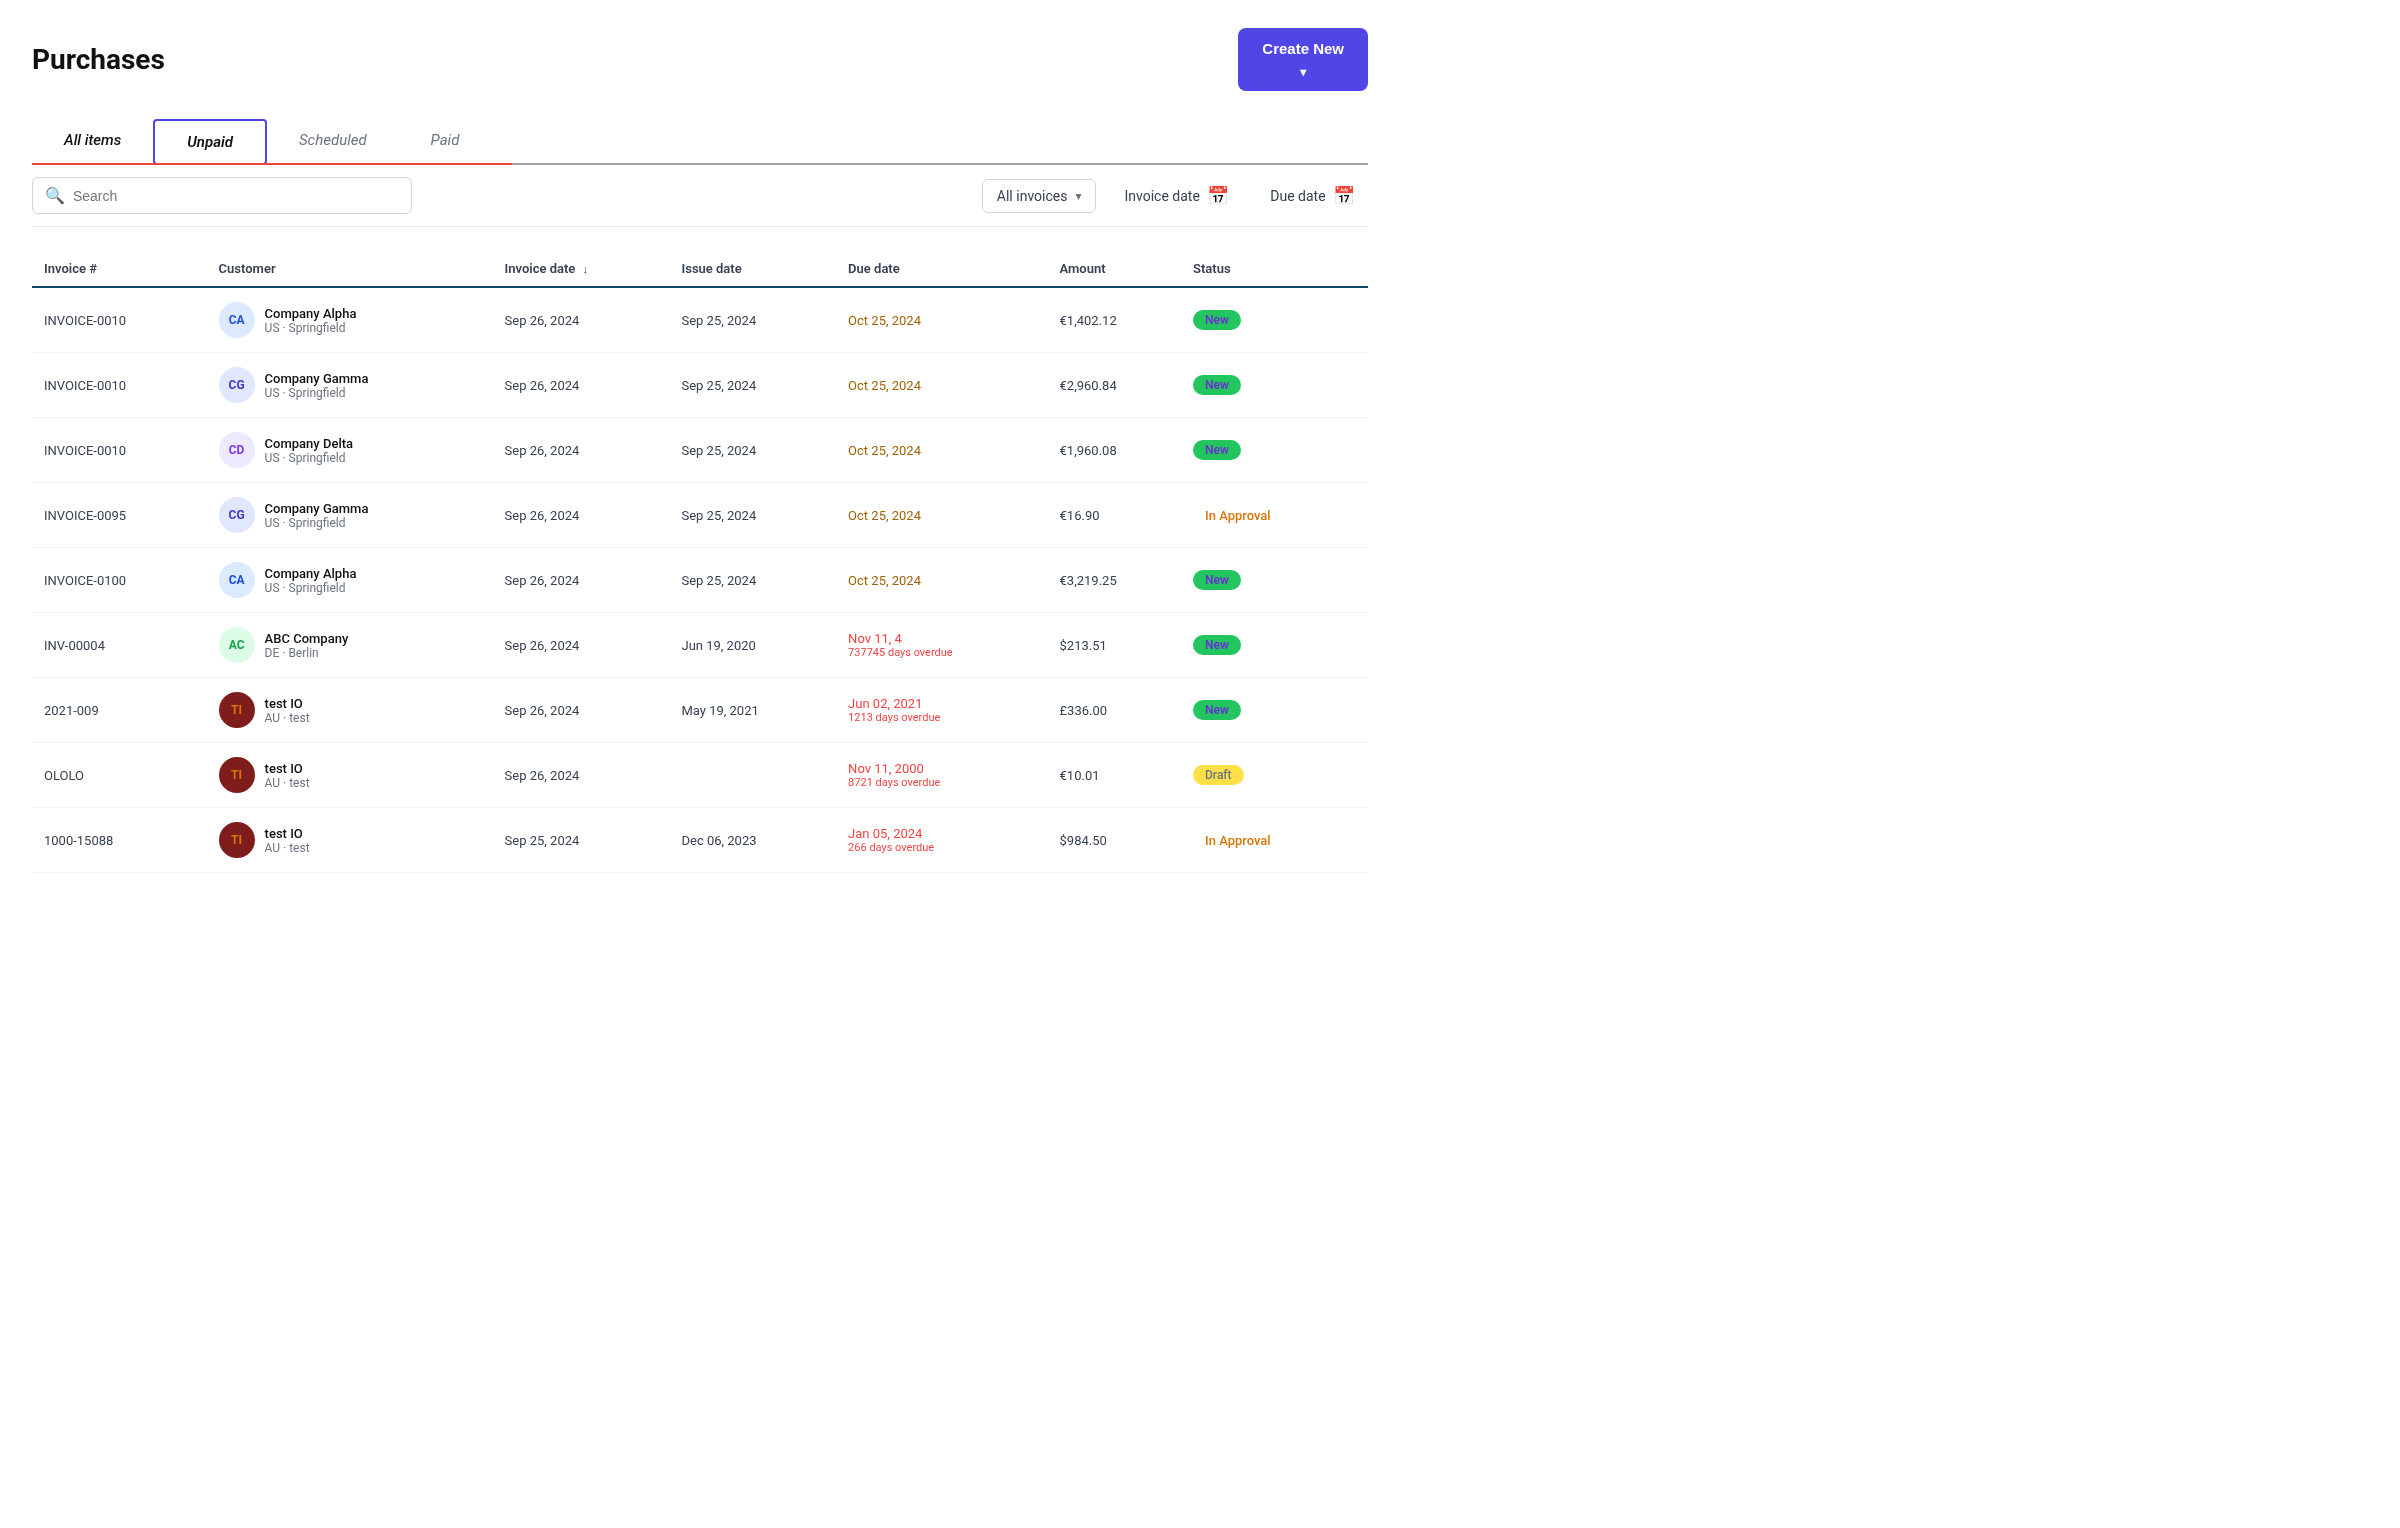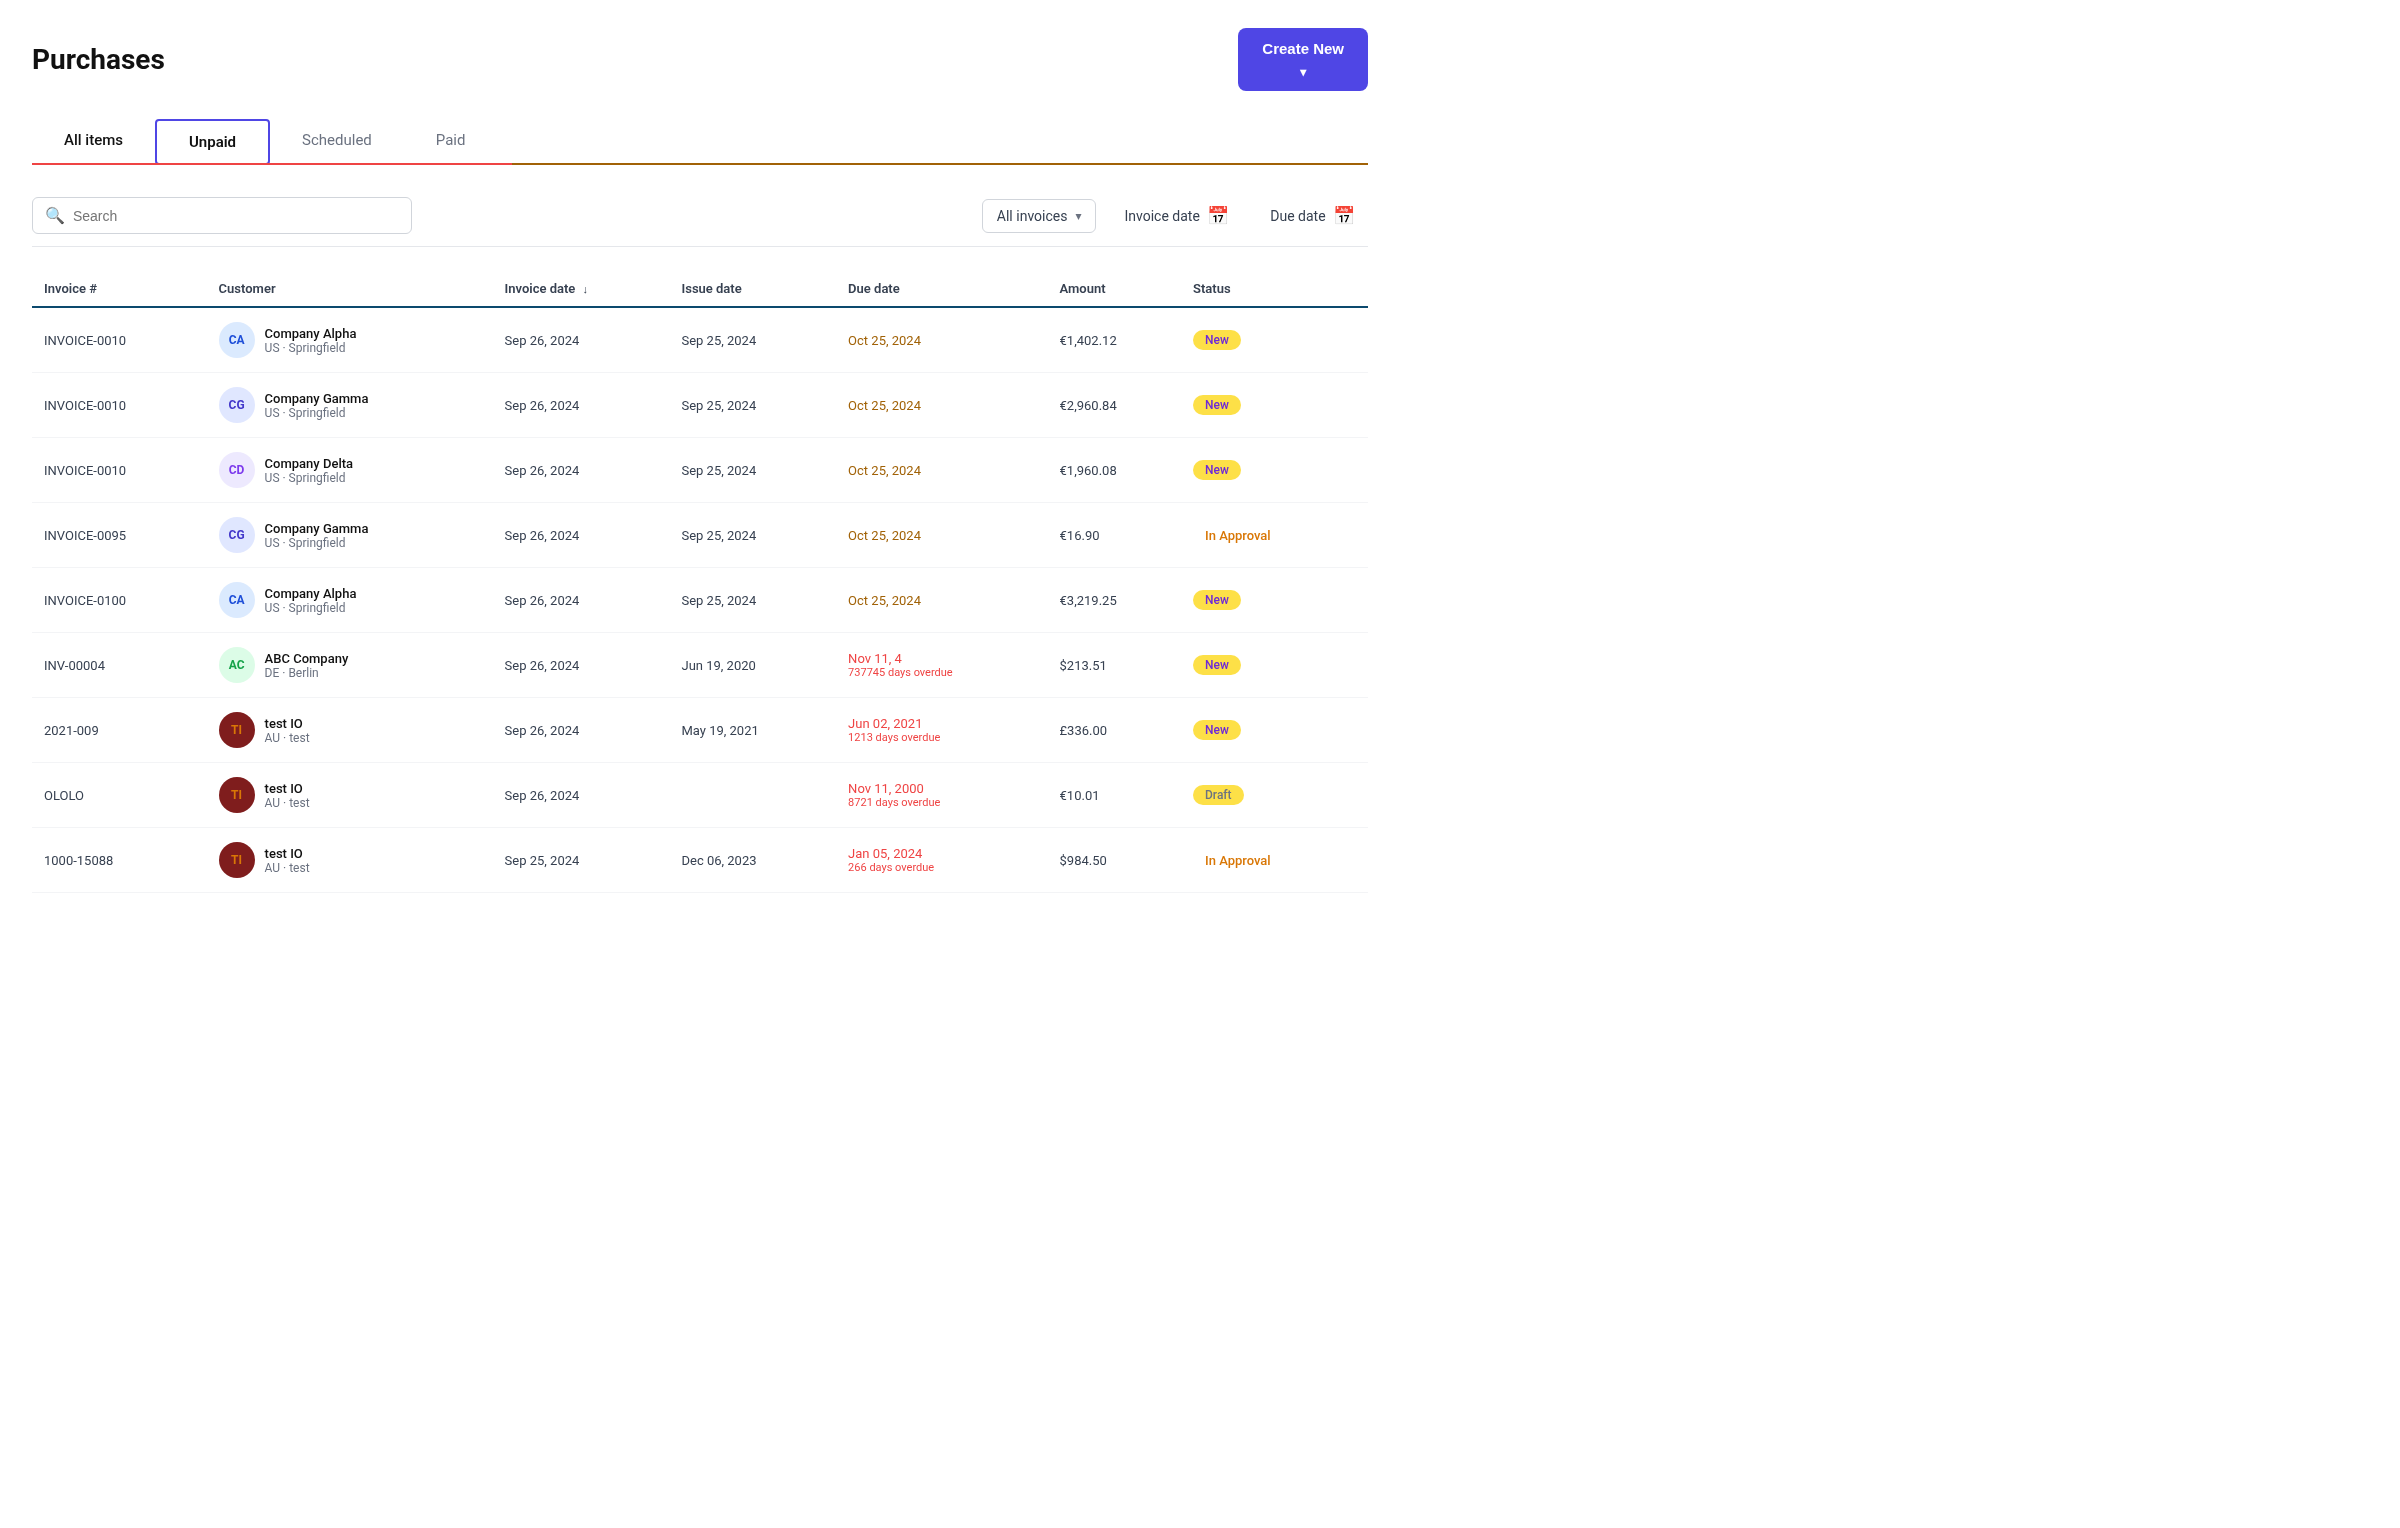--- a/index.html
+++ b/index.html
@@ -2,21 +2,21 @@
 <html><head>
   <meta charset="utf-8">
   <style>
     * { box-sizing: border-box; margin: 0; padding: 0; }
     body { font-family: -apple-system, BlinkMacSystemFont, 'Segoe UI', Roboto, sans-serif; background: #fff; color: #1a1a1a; font-size: 14px; }
     .page { padding: 28px 32px; max-width: 1400px; }
     .header { display: flex; align-items: center; justify-content: space-between; margin-bottom: 28px; }
     .page-title { font-size: 28px; font-weight: 700; color: #111; }
     .create-new-btn { background: #4F46E5; color: #fff; border: none; border-radius: 8px; padding: 12px 24px; font-size: 15px; font-weight: 600; cursor: pointer; display: flex; align-items: center; gap: 8px; flex-direction: column; }
     .create-new-btn .chevron { font-size: 12px; }
-    .tabs { display: flex; border-bottom: 2px solid #a16207; margin-bottom: 20px; position: relative; }
+    .tabs { display: flex; border-bottom: 2px solid #a3a3a3; position: relative; font-style: italic; }
     .tab { padding: 12px 32px; font-size: 15px; cursor: pointer; position: relative; color: #6b7280; white-space: nowrap; }
     .tab.active { color: #111; font-weight: 600; border: 2px solid #4F46E5; border-radius: 4px; margin-bottom: -2px; }
     .tab.all-items { color: #111; font-weight: 500; }
     .tab-underline { position: absolute; bottom: -2px; left: 0; height: 2px; background: #ef4444; }
     .filters { display: flex; align-items: center; gap: 16px; margin-bottom: 24px; padding: 12px 0; border-bottom: 1px solid #e5e7eb; }
     .search-box { display: flex; align-items: center; border: 1px solid #d1d5db; border-radius: 6px; padding: 8px 12px; gap: 8px; flex: 1; max-width: 380px; }
     .search-box input { border: none; outline: none; font-size: 14px; color: #6b7280; width: 100%; background: transparent; }
     .search-icon { color: #9ca3af; font-size: 16px; }
     .filter-spacer { flex: 1; }
     .dropdown-filter { display: flex; align-items: center; border: 1px solid #d1d5db; border-radius: 6px; padding: 8px 14px; gap: 8px; cursor: pointer; font-size: 14px; color: #374151; }
@@ -34,21 +34,21 @@
     .avatar { width: 36px; height: 36px; border-radius: 50%; display: flex; align-items: center; justify-content: center; font-size: 12px; font-weight: 700; flex-shrink: 0; }
     .avatar-ca { background: #dbeafe; color: #1d4ed8; }
     .avatar-cg { background: #e0e7ff; color: #4338ca; }
     .avatar-cd { background: #ede9fe; color: #7c3aed; }
     .avatar-ac { background: #dcfce7; color: #16a34a; }
     .avatar-ti { background: #7f1d1d; color: #d97706; }
     .customer-info { display: flex; flex-direction: column; }
     .customer-name { font-size: 13px; font-weight: 500; color: #111; }
     .customer-sub { font-size: 12px; color: #6b7280; }
     .status-badge { display: inline-block; padding: 3px 12px; border-radius: 20px; font-size: 12px; font-weight: 500; }
-    .status-new { background: #fde047; color: #6d28d9; }
+    .status-new { background: #22c55e; color: #6d28d9; }
     .status-in-approval { color: #d97706; font-size: 13px; font-weight: 500; }
     .status-draft { background: #fde047; color: #6b7280; }
     .due-date-overdue { color: #ef4444; font-size: 13px; }
     .overdue-sub { font-size: 11px; color: #ef4444; }
     .due-normal { color: #a16207; font-size: 13px; }
   </style>
 </head>
 <body>
 
 <div class="page">

